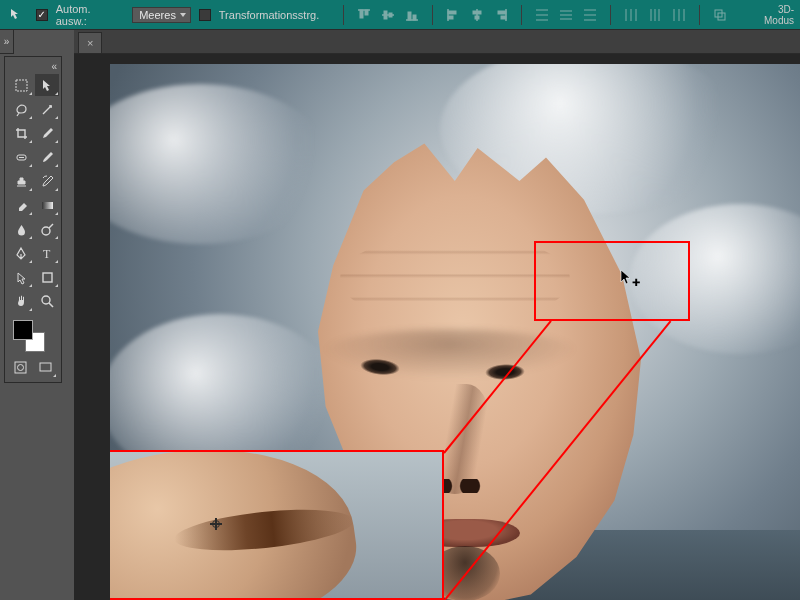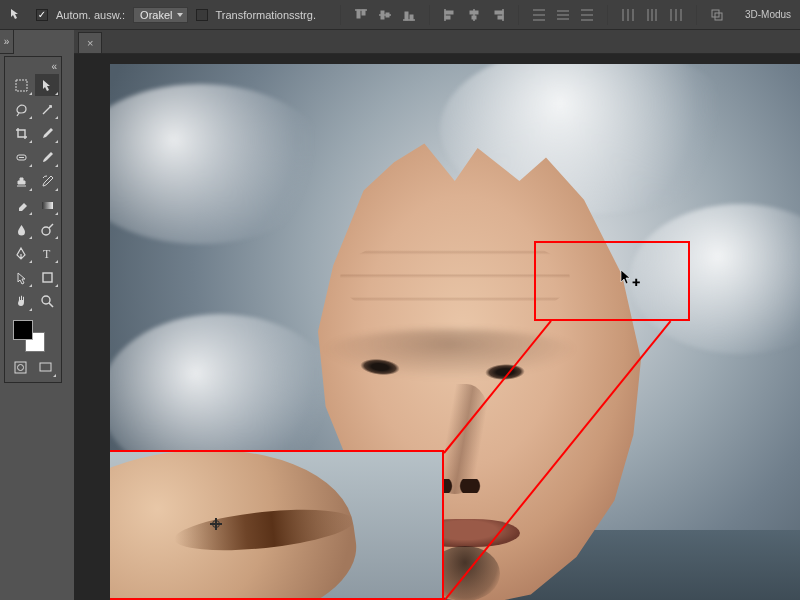--- a/index.html
+++ b/index.html
@@ -8,21 +8,21 @@
     background: #535353;
     font-family: -apple-system, "Segoe UI", Tahoma, sans-serif;
     font-size: 11px;
     color: #e0e0e0;
     overflow: hidden;
     position: relative;
   }
   
   .options-bar {
     height: 30px;
-    background: #404040;
+    background: #0f766e;
     border-bottom: 1px solid #2a2a2a;
     display: flex;
     align-items: center;
     padding: 0 6px;
     gap: 8px;
   }
   .opt-icon {
     width: 22px; height: 22px;
     display: flex; align-items: center; justify-content: center;
     color: #d9d9d9;
@@ -270,21 +270,21 @@
 <body>
 
 <div class="options-bar">
   <div class="opt-icon">
     <svg width="16" height="16" viewBox="0 0 16 16">
         <path d="M2 2 L2 10 L4 8 L6 12 L8 11 L6 7 L9 7 Z" fill="#d8d8d8"></path>
       </svg>
   </div>
   <span class="checkbox checked"></span>
   <span class="opt-label">Autom. ausw.:</span>
-  <span class="dropdown">Orakel</span>
+  <span class="dropdown">Meeres</span>
   <span class="checkbox"></span>
   <span class="opt-label">Transformationsstrg.</span>
 
   <div class="align-icons">
     <span class="sep-v"></span>
     <span class="align-icon">
         <svg width="14" height="14">
           <line x1="1" y1="2" x2="13" y2="2" stroke-width="1.5"></line>
           <rect x="3" y="2" width="3" height="8" fill="#d6d6d6"></rect>
           <rect x="8" y="2" width="3" height="5" fill="#d6d6d6"></rect>

